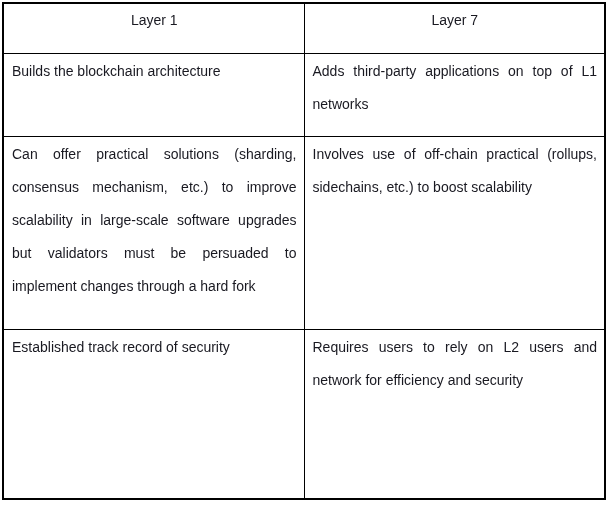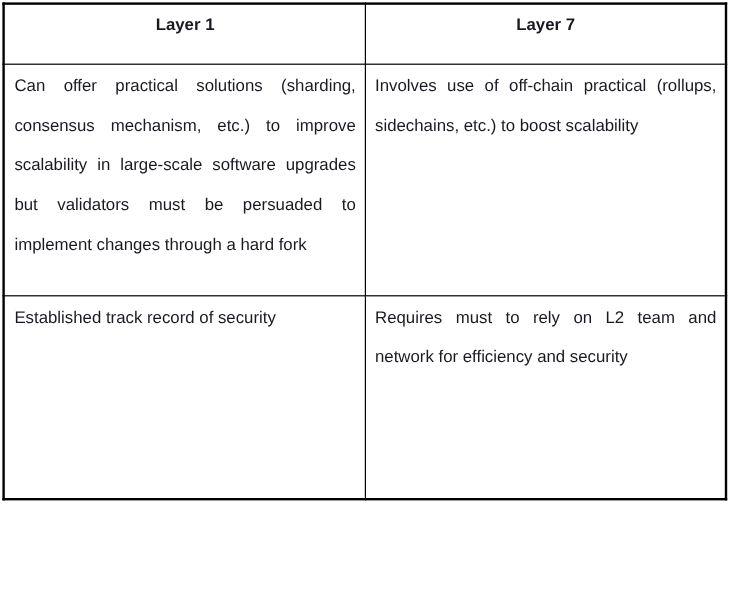--- a/index.html
+++ b/index.html
@@ -31,21 +31,21 @@
   table.cmp td {
     border: 1.5px solid #000000;
     vertical-align: top;
     padding: 1px 7px 0 8px;
     color: #191921;
     font-size: 14px;
     line-height: 33px;
     overflow: hidden;
   }
   table.cmp th {
-    font-weight: bold;
+    font-weight: normal;
     text-align: center;
     padding-top: 0;
   }
   td p {
     margin: 0;
     text-align: justify;
   }
   tr.r-head { height: 50px; }
   tr.r1 { height: 83px; }
   tr.r2 { height: 193px; }
@@ -60,31 +60,39 @@
       <col style="width:50%">
       <col style="width:50%">
     </colgroup>
     <thead>
       <tr class="r-head">
         <th>Layer 1</th>
         <th>Layer 7</th>
       </tr>
     </thead>
     <tbody>
+      <tr class="r1">
+        <td>
+          <p>Builds the blockchain architecture</p>
+        </td>
+        <td>
+          <p>Adds third-party applications on top of L1 networks</p>
+        </td>
+      </tr>
       <tr class="r2">
         <td>
           <p>Can offer practical solutions (sharding, consensus mechanism, etc.) to improve scalability in large-scale software upgrades but validators must be persuaded to implement changes through a hard fork</p>
         </td>
         <td>
           <p>Involves use of off-chain practical (rollups, sidechains, etc.) to boost scalability</p>
         </td>
       </tr>
       <tr class="r3">
         <td>
           <p>Established track record of security</p>
         </td>
         <td>
-          <p>Requires must to rely on L2 team and network for efficiency and security</p>
+          <p>Requires users to rely on L2 users and network for efficiency and security</p>
         </td>
       </tr>
     </tbody>
   </table>
 </div>
 
 </body></html>

